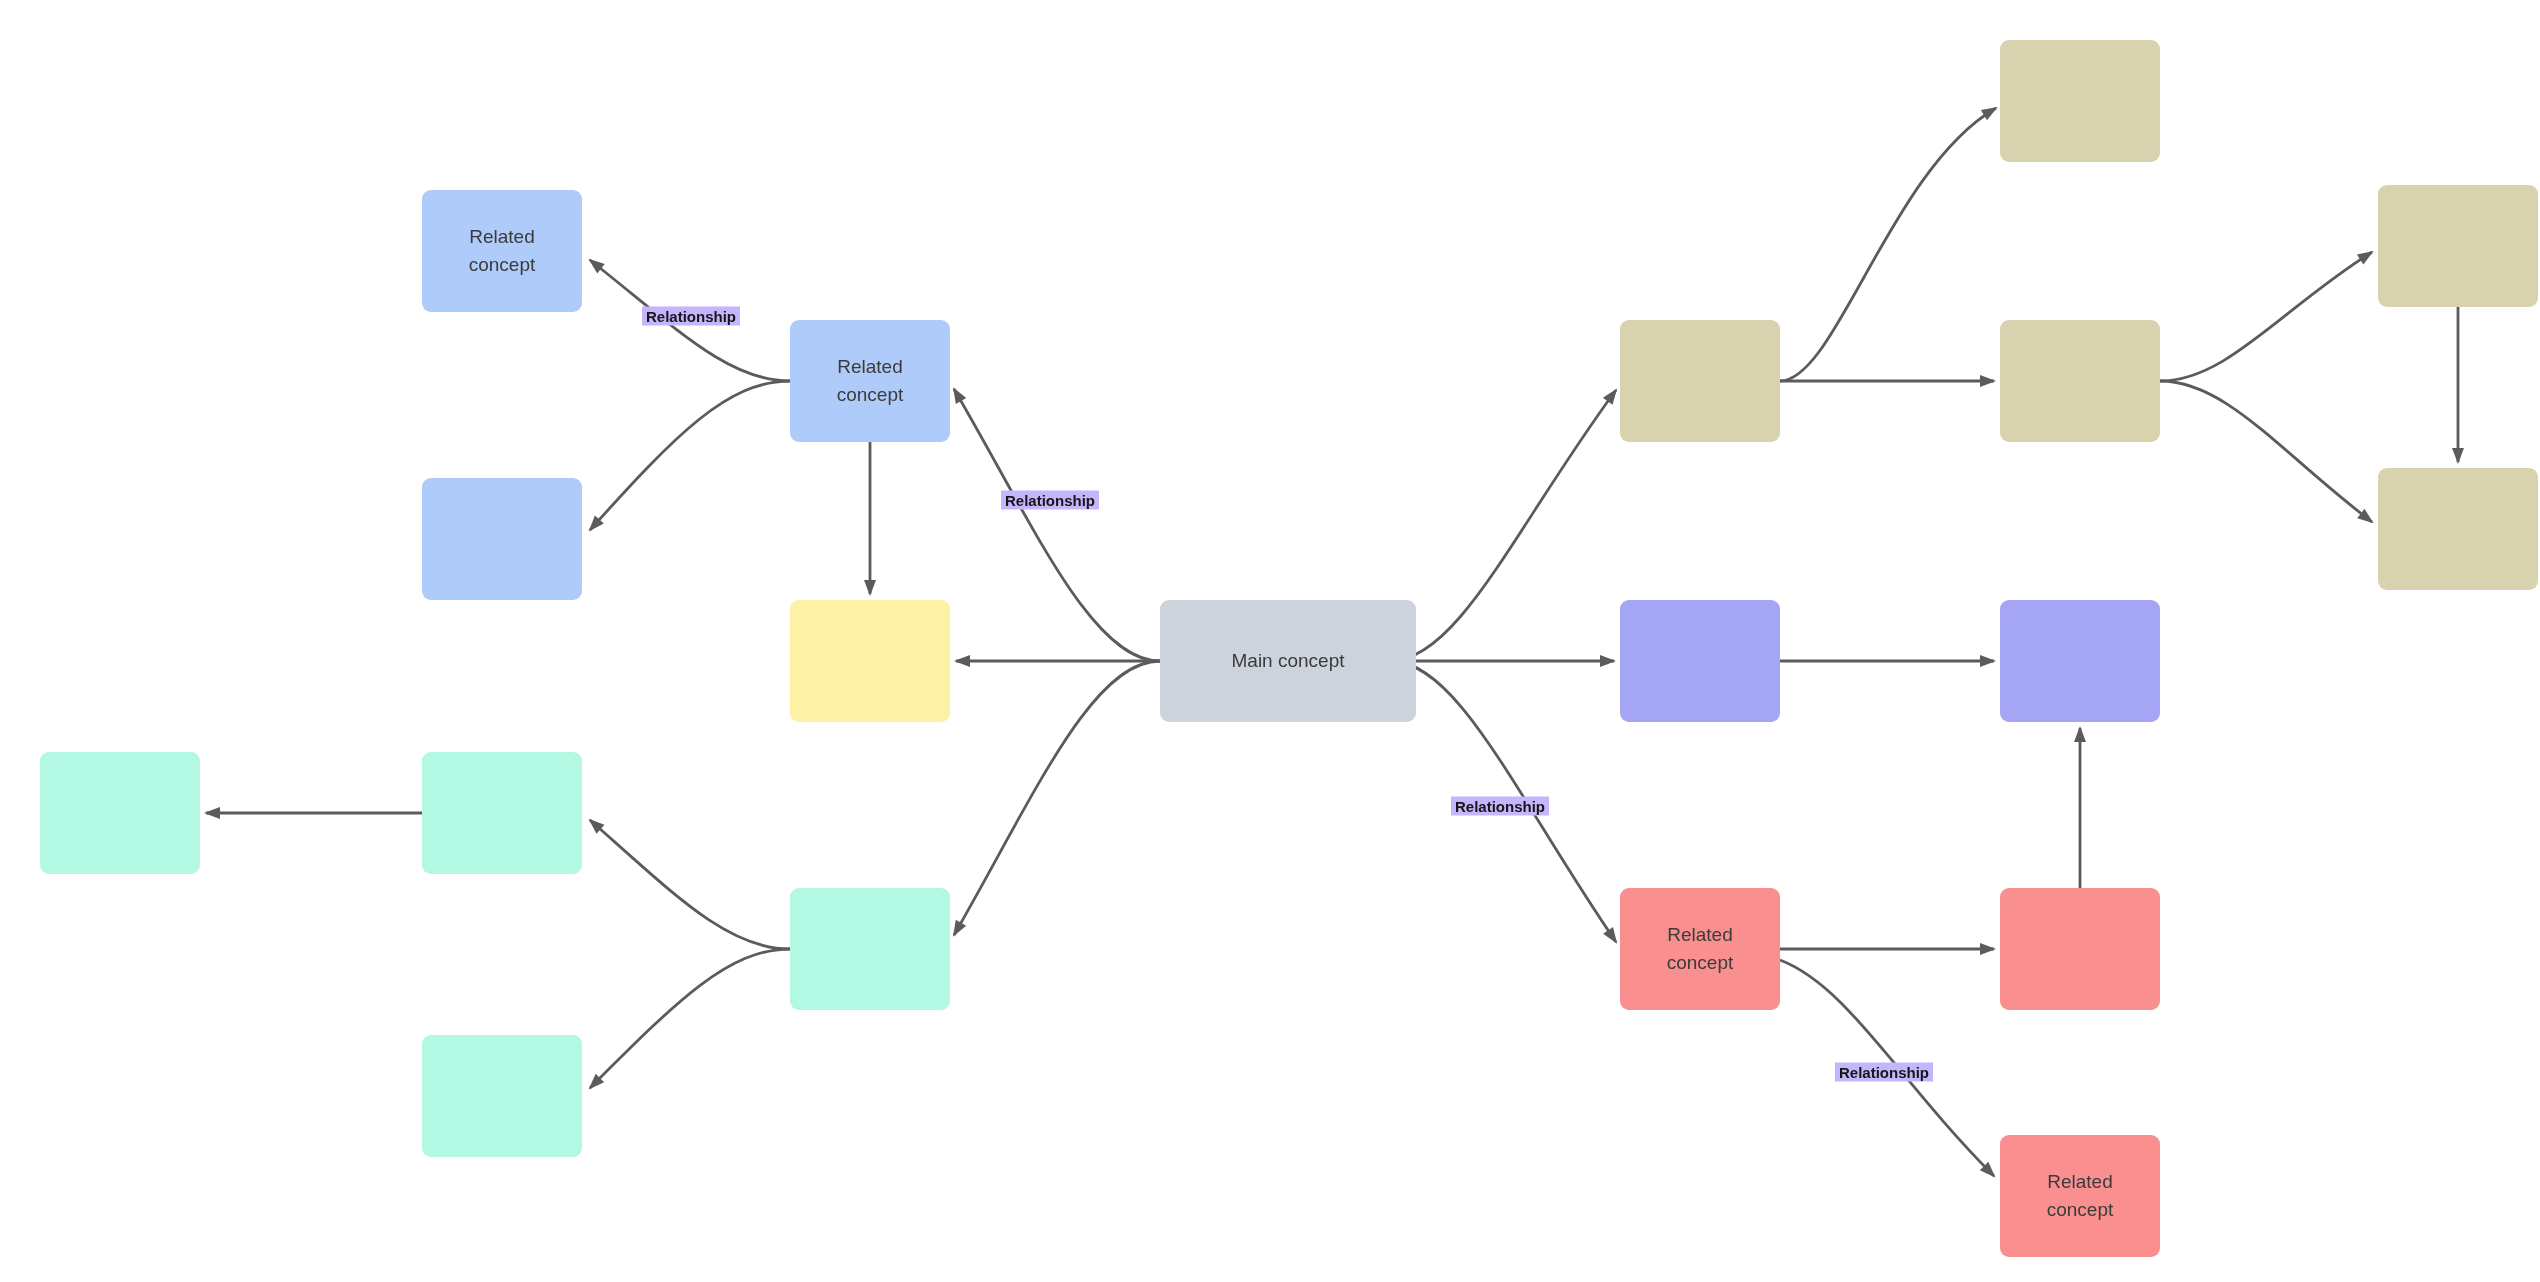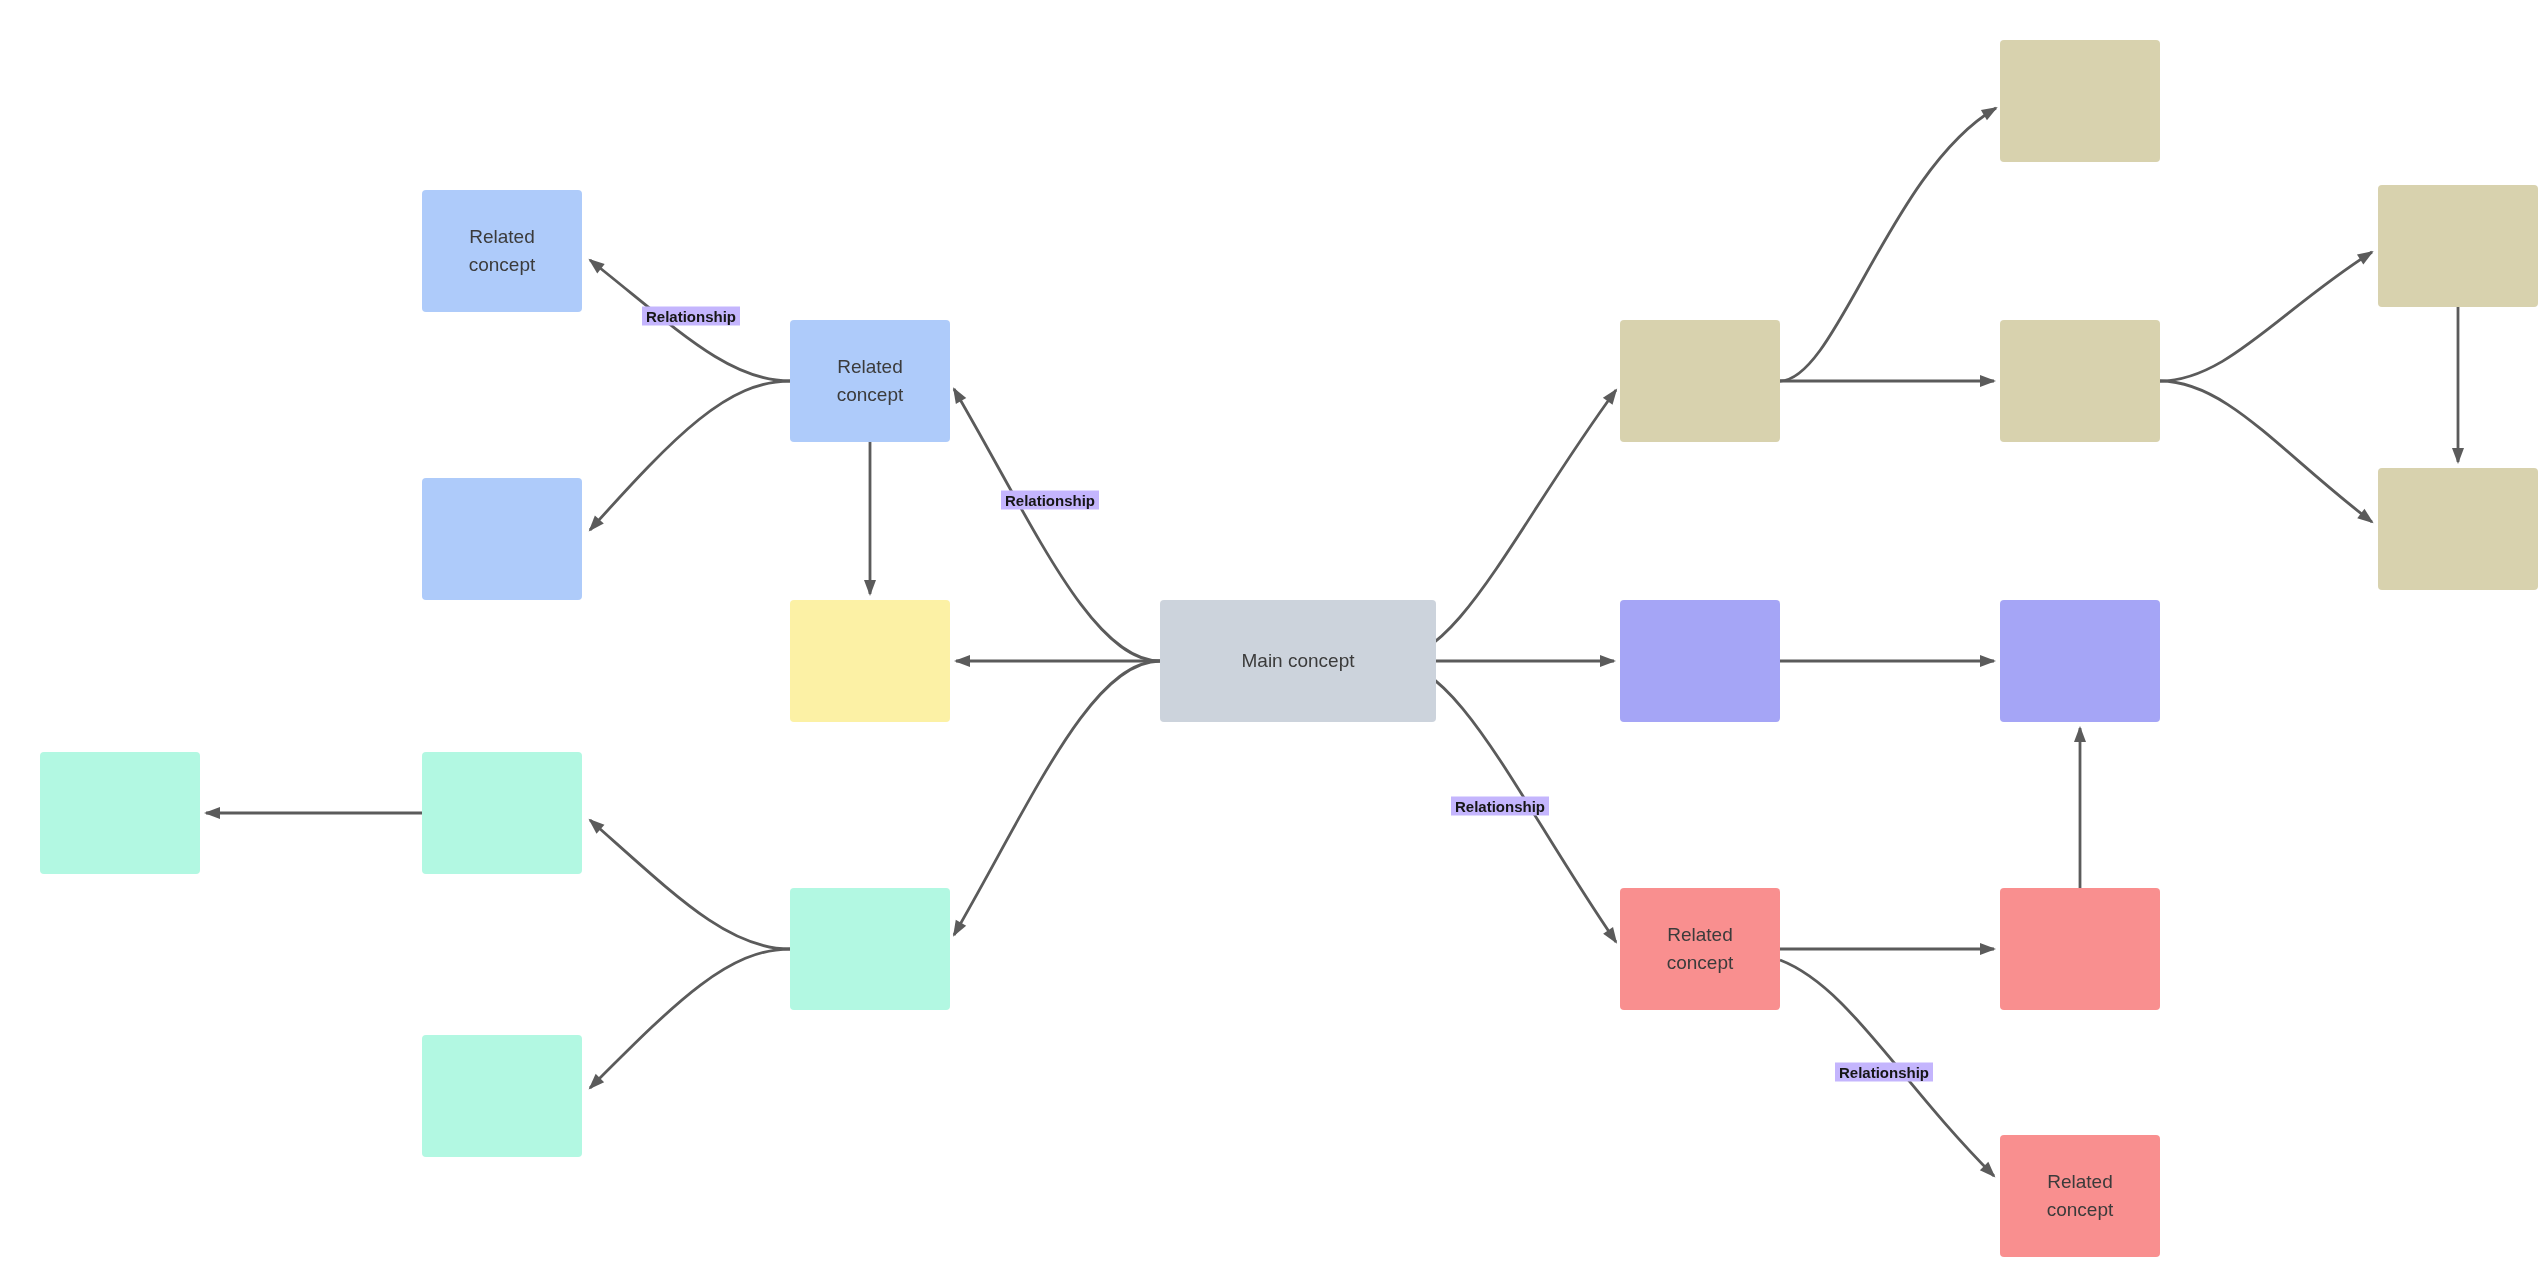--- a/index.html
+++ b/index.html
@@ -29,34 +29,34 @@
   }
   .edge {
     fill: none;
     stroke: #5b5b5b;
     stroke-width: 2.8;
   }
   .node {
     position: absolute;
     width: 160px;
     height: 122px;
-    border-radius: 4px;
+    border-radius: 9px;
     display: flex;
     align-items: center;
     justify-content: center;
     text-align: center;
     box-sizing: border-box;
     padding: 0 16px;
     font-size: 19px;
     line-height: 1.5;
     color: #3b3b3b;
     cursor: default;
   }
   .node.main {
-    width: 276px;
+    width: 256px;
   }
   
   .c-gray   { background: #ccd3dc; }
   .c-blue   { background: #aecbfa; }
   .c-yellow { background: #fcf1a5; }
   .c-teal   { background: #b2f8e2; }
   .c-tan    { background: #d8d2ae; }
   .c-purple { background: #a5a5f6; }
   .c-red    { background: #f98f8f; }
   .edge-label {

